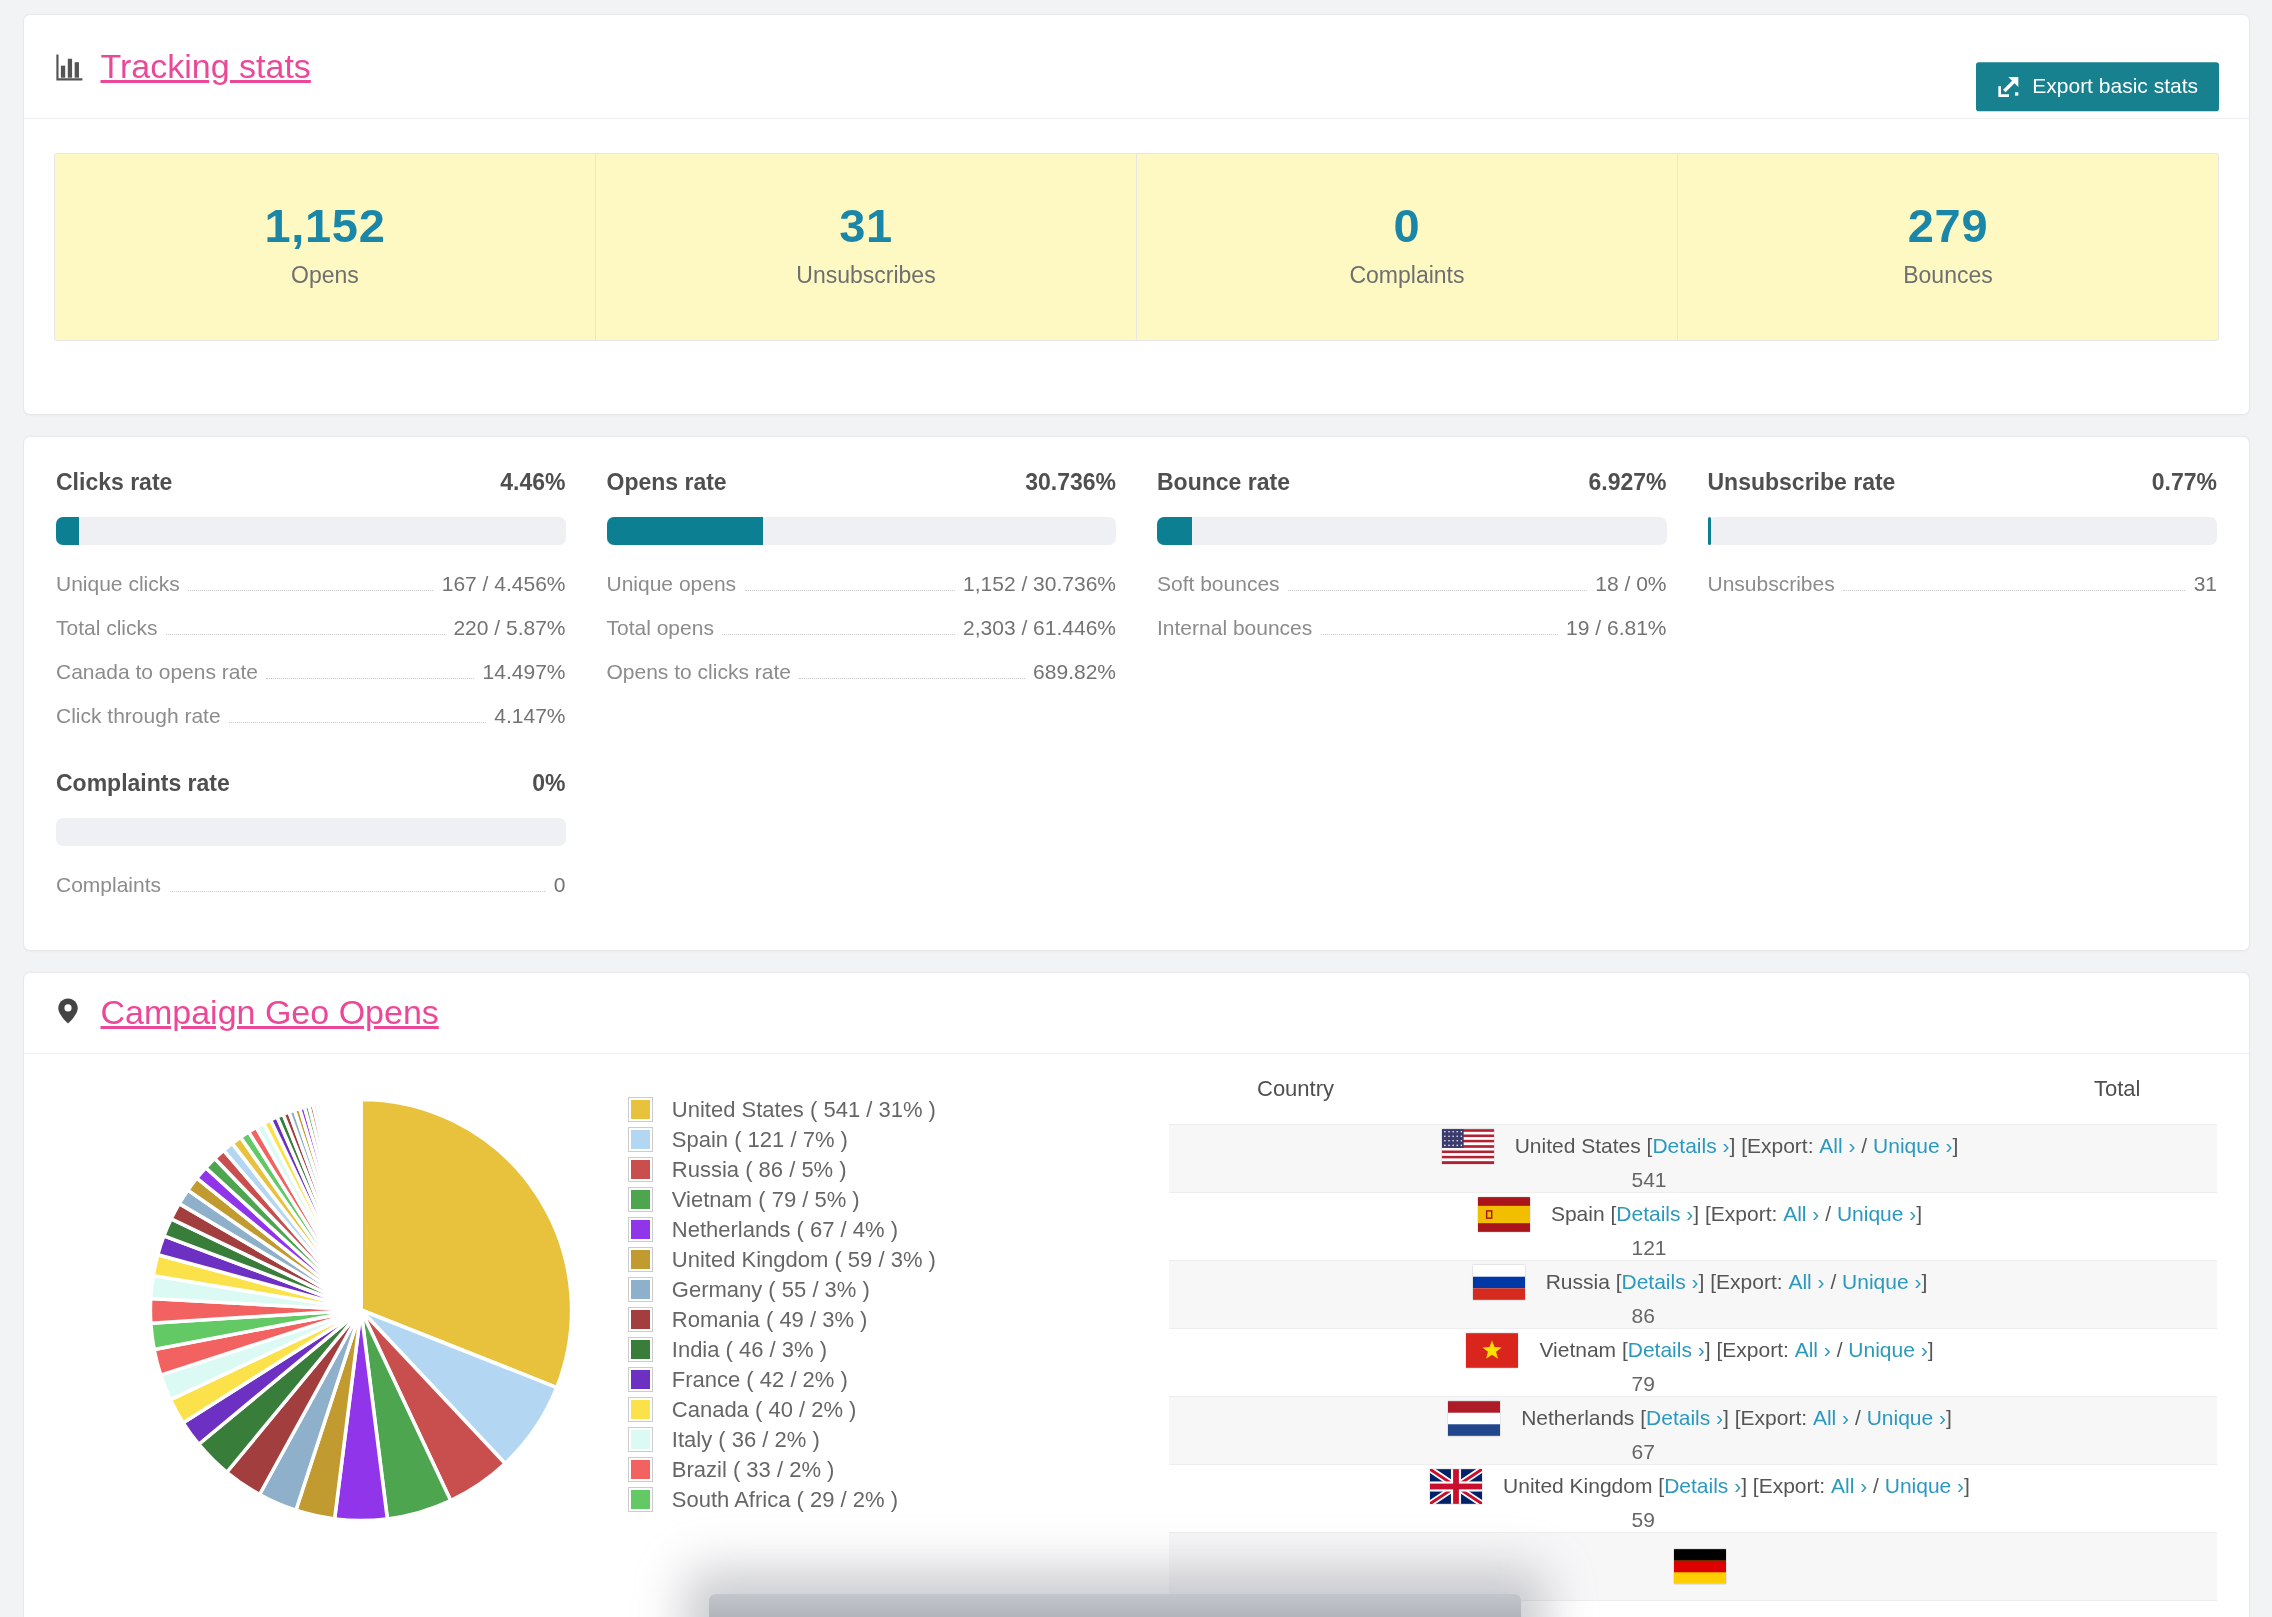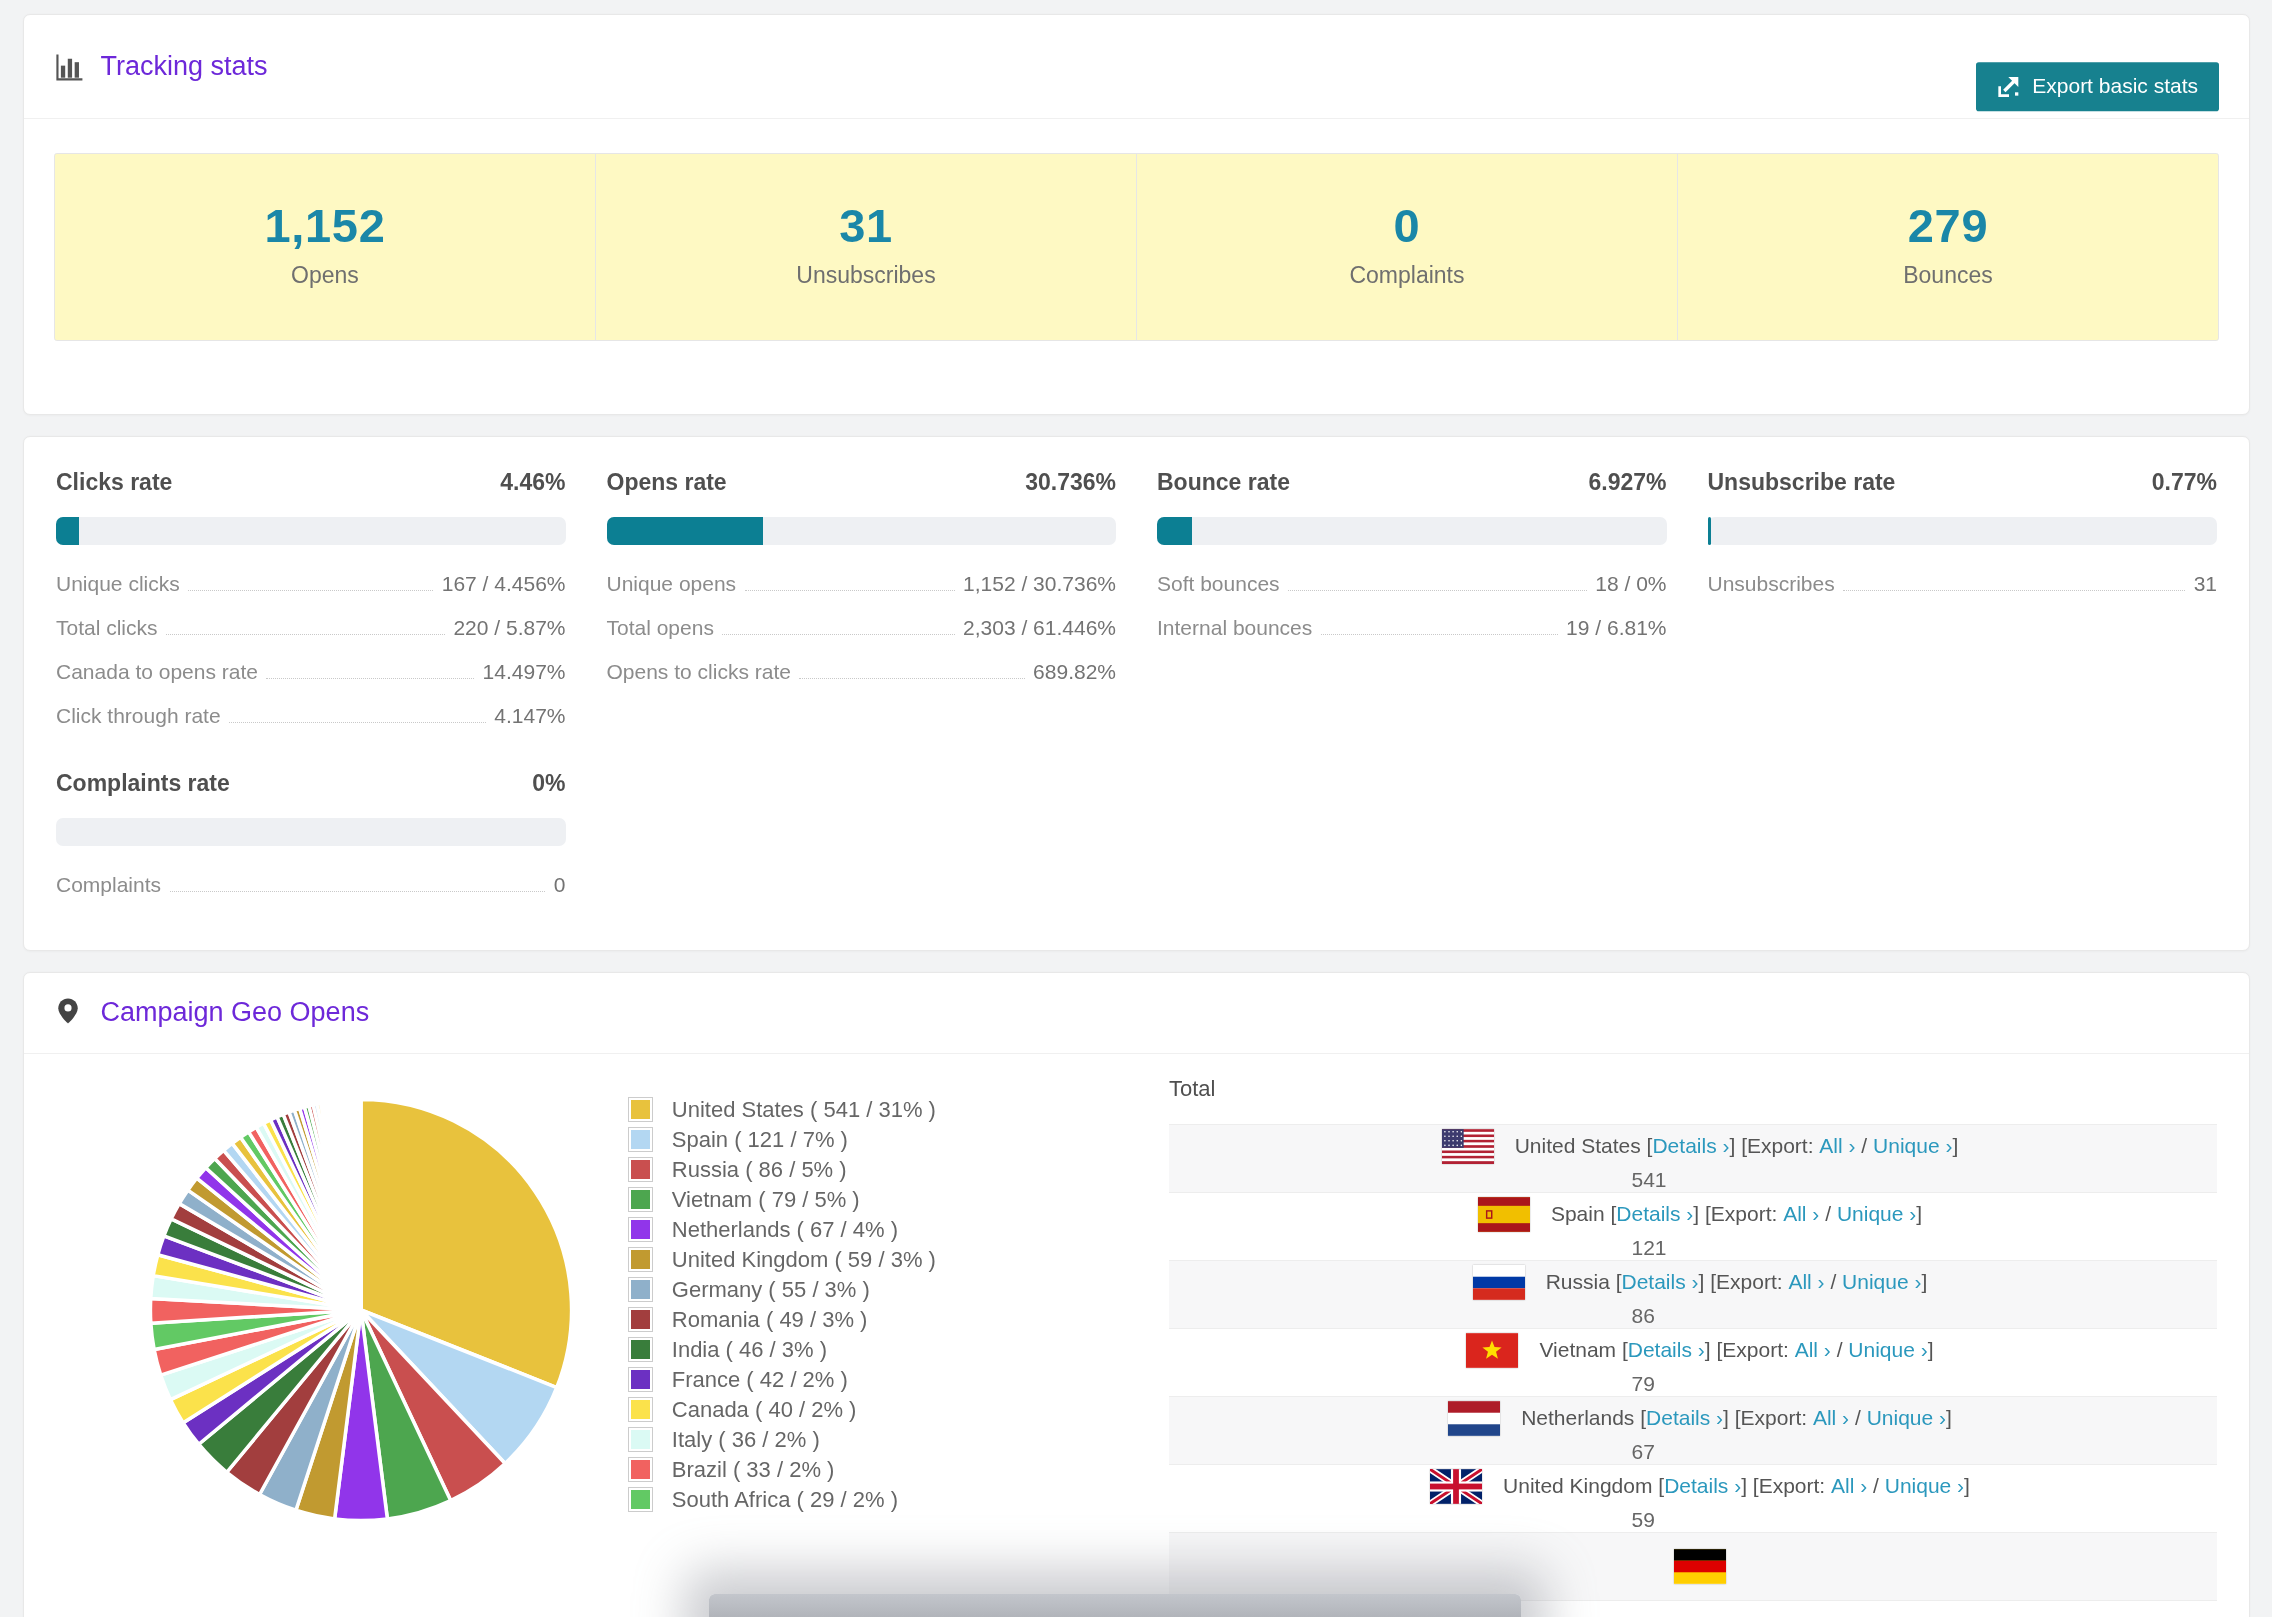--- a/index.html
+++ b/index.html
@@ -11,21 +11,21 @@
   }
   .page { padding-top:14px; }
   .card {
     background:#fff; border:0.7px solid #e8e8e8; border-radius:7px;
     margin:0 23px 21px; box-shadow:0 0.7px 2.1px rgba(0,0,0,.03);
   }
   .card-header {
     height:104px; display:flex; align-items:center; padding:0 30px;
     border-bottom:0.7px solid #f0f0f0; position:relative;
   }
-  .card-title { font-size:27px; color:#6d28d9; margin-left:15.5px; }
+  .card-title { font-size:34px; color:#ec4899; margin-left:15.5px;text-decoration:underline; }
   .hdr-icon { width:31px; height:31px; flex:none; }
   .export-btn {
     position:absolute; right:30px; top:50%; transform:translateY(-50%);
     background:#17818f; color:#fff; border:none; border-radius:2.8px;
     font-size:21px; font-family:inherit; padding:12.7px 21px;
     display:flex; align-items:center; gap:11.3px; cursor:pointer;margin-top:20px;
   }
   
   .stats-row { display:flex; margin:34px 30px 73px; border:0.7px solid #e6e6e6; border-radius:2.8px; background:#fef9c3; }
   .stat-box { flex:1; text-align:center; padding:44px 0 51px; border-right:0.7px solid #e6e6e6; }
@@ -383,20 +383,21 @@
           </li>
           <li>
             <span class="swatch">
               <i style="background: rgb(98, 201, 100);"></i>
             </span>
             <span>South Africa ( 29 / 2% )</span>
           </li>
         </ul>
       <div class="geo-table">
         <div class="t-head">
+          <div class="country-h">Country</div>
           <div class="total-h">Total</div>
         </div>
         <div id="geoRows">
             <div class="t-row striped">
               <div class="country-cell">
                 <span class="flag">
                   <svg viewBox="0 0 72 48" xmlns="http://www.w3.org/2000/svg">
                     <rect y="0.00" width="72" height="3.99" fill="#b22234"></rect>
                     <rect y="3.69" width="72" height="3.99" fill="#fff"></rect>
                     <rect y="7.38" width="72" height="3.99" fill="#b22234"></rect>

